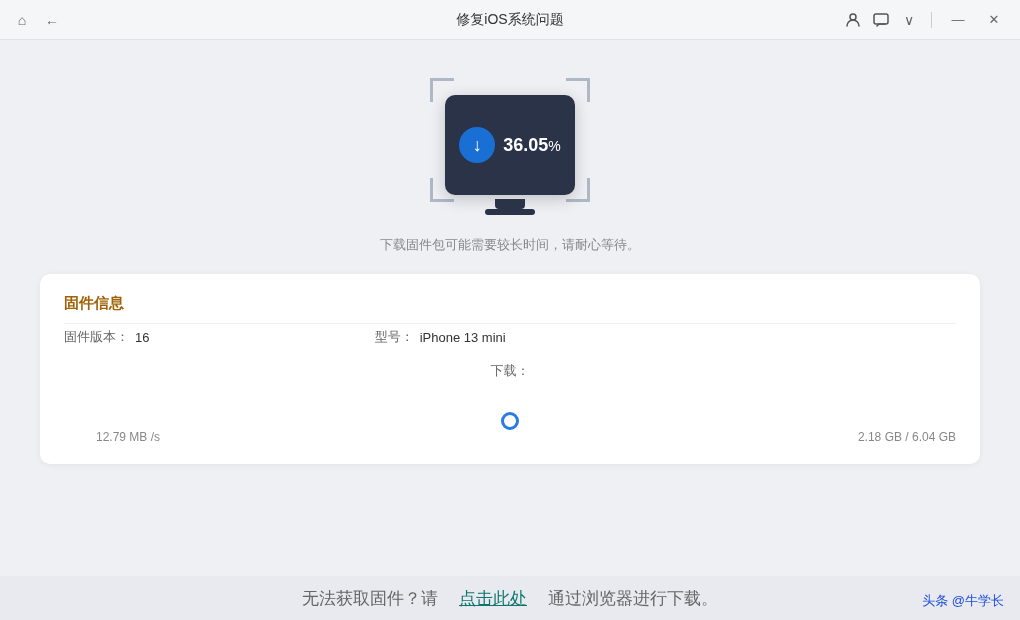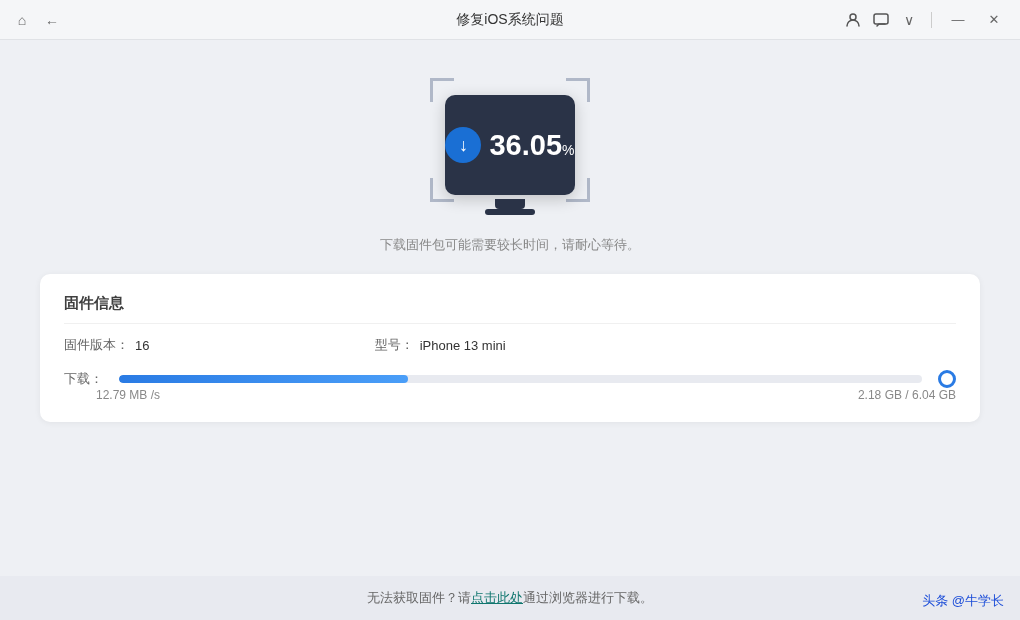--- a/index.html
+++ b/index.html
@@ -129,21 +129,21 @@
       background: #1a6fd4;
       border-radius: 50%;
       display: flex;
       align-items: center;
       justify-content: center;
       color: white;
       font-size: 18px;
     }
     .percent-text {
       color: white;
-      font-size: 29px;
+      font-size: 18px;
       font-weight: bold;
     }
     .percent-unit {
       font-size: 14px;
       color: white;
     }
     .monitor-stand {
       position: absolute;
       bottom: -14px;
       left: 50%;
@@ -182,22 +182,22 @@
     .info-card {
       width: 100%;
       background: white;
       border-radius: 10px;
       padding: 20px 24px;
       box-shadow: 0 1px 6px rgba(0,0,0,0.06);
     }
     .info-card-title {
       font-size: 15px;
       font-weight: bold;
-      color: #404040;
-      margin-bottom: 12px;
+      color: #a16207;
+      margin-bottom: 4px;
       padding-bottom: 10px;
       border-bottom: 1px solid #f0f0f0;
     }
     .info-row {
       display: flex;
       gap: 0;
       margin-bottom: 16px;
     }
     .info-item {
       display: flex;
@@ -214,20 +214,21 @@
     }
     .info-separator {
       flex: 1;
     }
 
     
     .progress-row {
       display: flex;
       align-items: center;
       gap: 16px;
+      flex-direction: column;
     }
     .progress-label {
       font-size: 13px;
       color: #666;
       white-space: nowrap;
     }
     .progress-track {
       flex: 1;
       height: 8px;
       background: #e8eaf0;
@@ -261,23 +262,23 @@
     }
 
     
     .bottom-bar {
       height: 44px;
       background: #e8eaf0;
       display: flex;
       align-items: center;
       justify-content: center;
       flex-shrink: 0;
-      font-size: 13px;
-      color: #666;
-      gap: 0;
+      font-size: 17px;
+      color: #666;
+      gap: 21px;
     }
     .bottom-link {
       color: #0f766e;
       text-decoration: underline;
       cursor: pointer;
     }
 
     
     .watermark {
       position: fixed;

